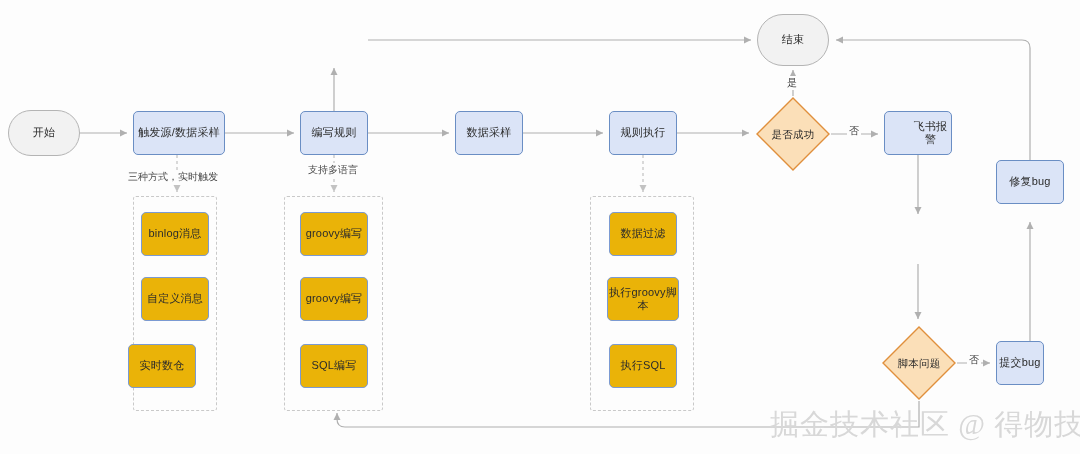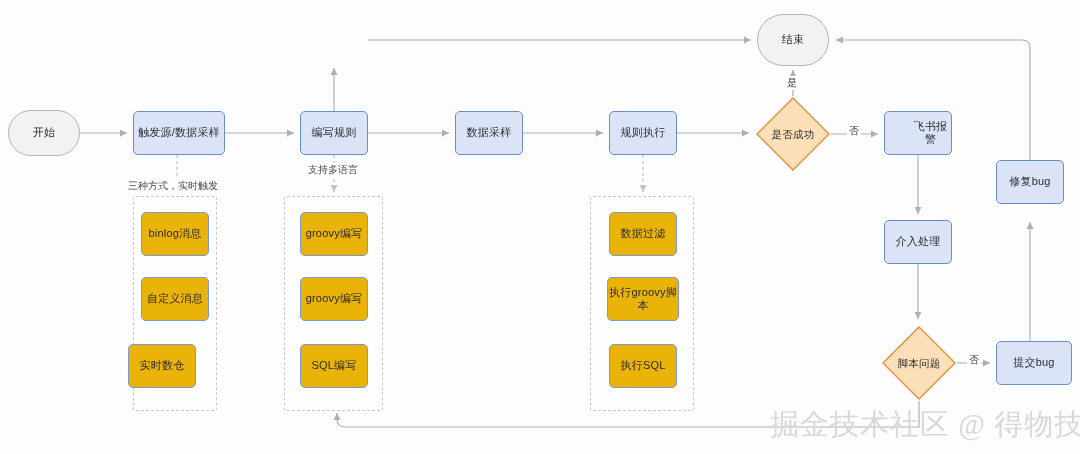--- a/index.html
+++ b/index.html
@@ -174,24 +174,21 @@
   </div>
   <div class="node process" style="left:455px;top:111px;width:68px;height:44px;">
     <span>数据采样</span>
   </div>
   <div class="node process" style="left:609px;top:111px;width:68px;height:44px;">
     <span>规则执行</span>
   </div>
   <div class="node process" style="left:884px;top:111px;width:68px;height:44px;padding-left:25px;">
     <span>飞书报警</span>
   </div>
-  <div class="node process" style="left:884px;top:220px;width:68px;height:44px;">
-    <span>介入处理</span>
-  </div>
-  <div class="node process" style="left:996px;top:341px;width:76px;height:44px;">
+  <div class="node process" style="left:996px;top:341px;width:48px;height:44px;">
     <span>提交bug</span>
   </div>
   <div class="node process" style="left:996px;top:160px;width:68px;height:44px;">
     <span>修复bug</span>
   </div>
 
   <div class="node decision" style="left:755px;top:96px;width:76px;height:76px;">
     <svg class="diamond-shape" viewBox="0 0 76 76">
       <polygon points="38,2 74,38 38,74 2,38" fill="#fbdfb8" stroke="#e08f3c" stroke-width="1.4"></polygon>
     </svg>
@@ -231,18 +228,18 @@
     <span>执行groovy脚本</span>
   </div>
   <div class="node sub" style="left:609px;top:344px;width:68px;height:44px;">
     <span>执行SQL</span>
   </div>
 
   <div class="edge-label" style="left:785px;top:76px;">是</div>
   <div class="edge-label" style="left:847px;top:124px;">否</div>
   <div class="edge-label" style="left:967px;top:353px;">否</div>
 
-  <div class="hint-label" style="left:126px;top:179px;">三种方式，实时触发</div>
+  <div class="hint-label" style="left:126px;top:170px;">三种方式，实时触发</div>
   <div class="hint-label" style="left:306px;top:163px;">支持多语言</div>
 
   <div class="watermark" style="left:770px;top:405px;">掘金技术社区 @ 得物技术</div>
 
 </div>
 
 </body></html>

